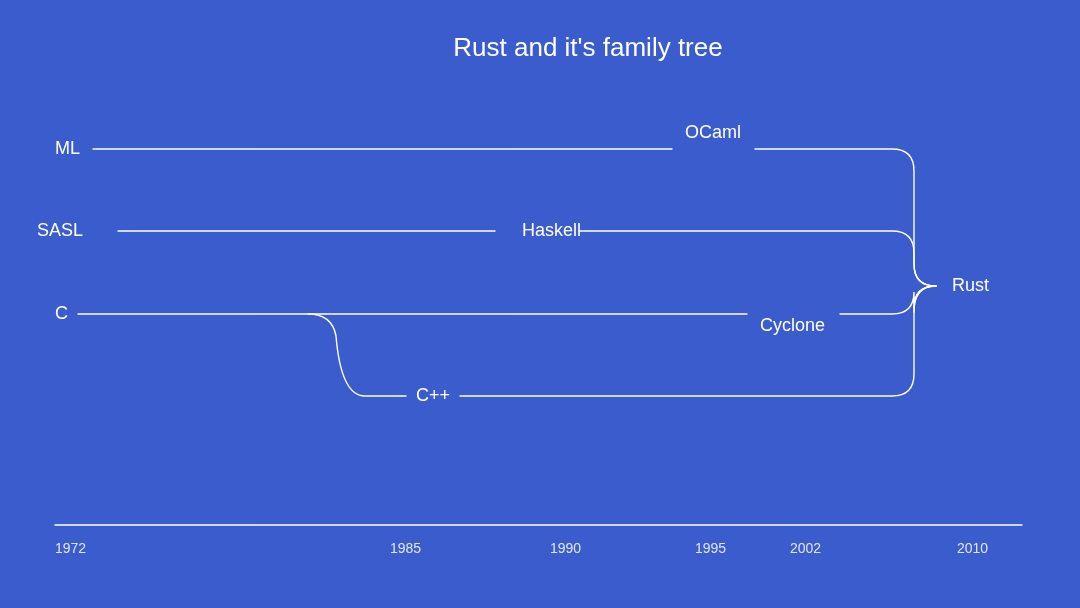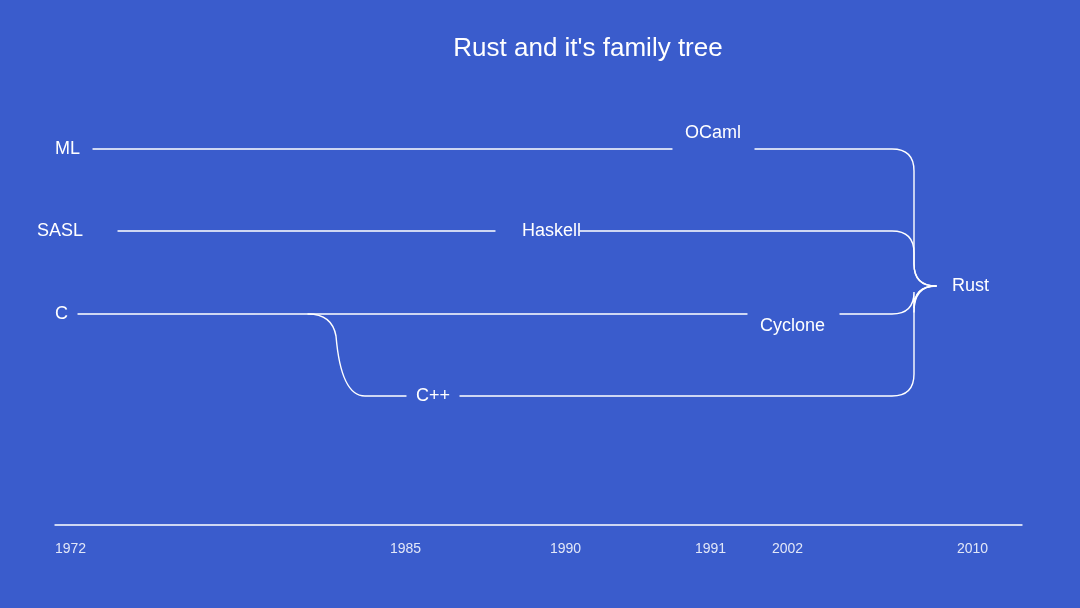--- a/index.html
+++ b/index.html
@@ -86,17 +86,17 @@
   <div class="label" style="left:37px;  top:220px;">SASL</div>
   <div class="label" style="left:522px; top:220px;">Haskell</div>
   <div class="label" style="left:55px;  top:303px;">C</div>
   <div class="label" style="left:760px; top:303px;margin-top:12px;">Cyclone</div>
   <div class="label" style="left:416px; top:385px;">C++</div>
   <div class="label" style="left:952px; top:275px;">Rust</div>
 
   <div class="year" style="left:55px;">1972</div>
   <div class="year" style="left:390px;">1985</div>
   <div class="year" style="left:525px;margin-left:25px;">1990</div>
-  <div class="year" style="left:695px;">1991</div>
-  <div class="year" style="left:772px;">2002</div>
+  <div class="year" style="left:695px;">1995</div>
+  <div class="year" style="left:790px;">2002</div>
   <div class="year" style="left:957px;">2010</div>
 
 </div>
 
 </body></html>

